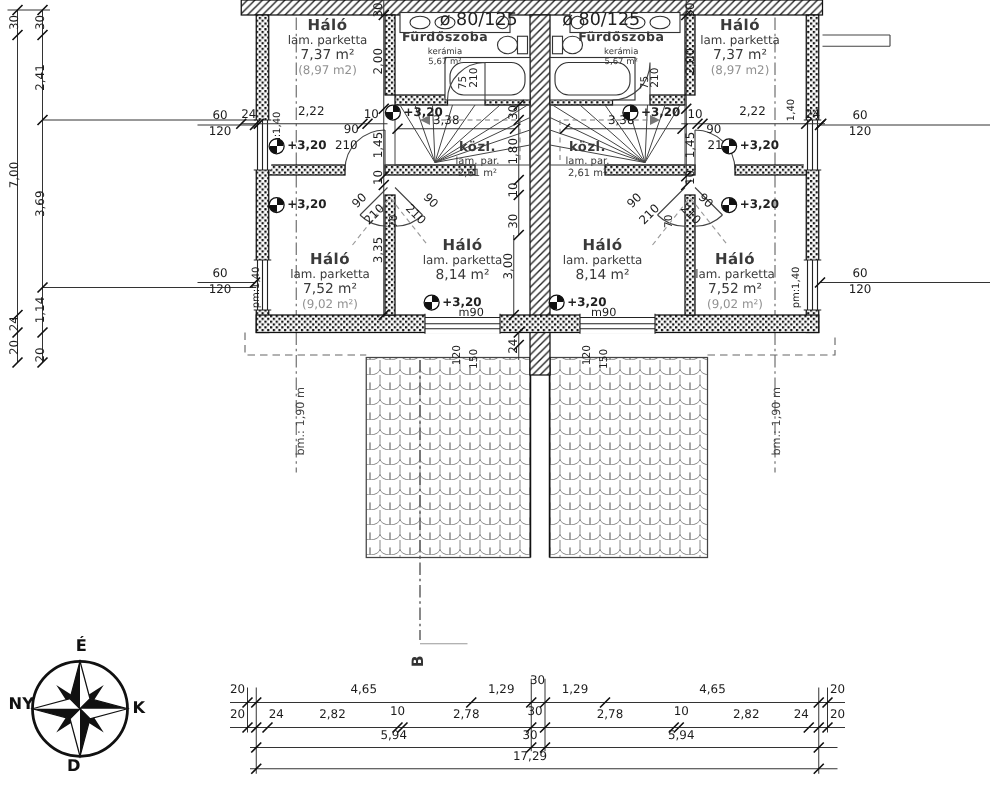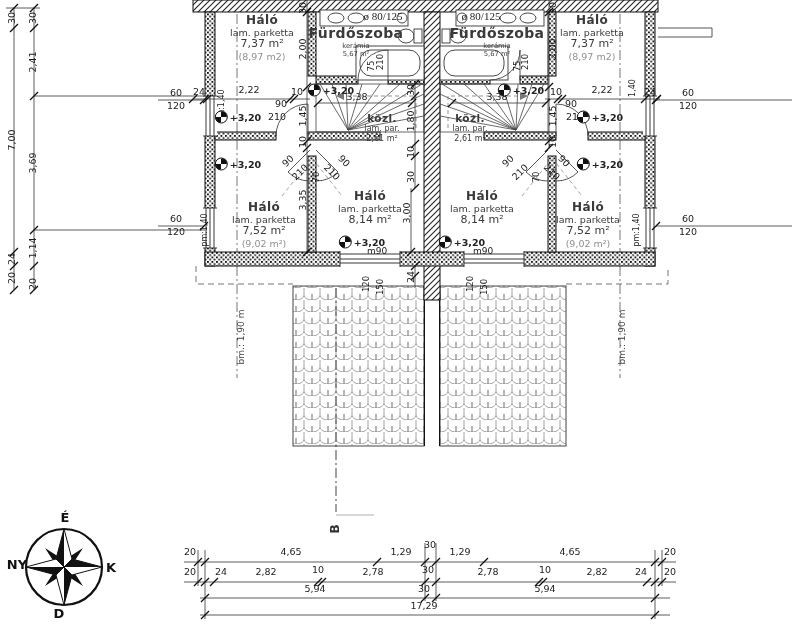--- a/index.html
+++ b/index.html
@@ -13,25 +13,25 @@
     transform:translate(-50%,-50%);white-space:nowrap;}
   .lvl i{display:inline-block;width:11px;height:11px;border:1px solid #111;border-radius:50%;
     background:conic-gradient(#111 0 25%,#fff 0 50%,#111 0 75%,#fff 0);}
   .lvl b{font-weight:700;}
   .room-label{position:absolute;text-align:center;transform:translateX(-50%);
     color:#3a3a3a;line-height:1.18;white-space:nowrap;}
   .rn{font-size:12px;font-weight:600;letter-spacing:.4px;}
   .rf{font-size:9.5px;}
   .ra{font-size:11px;}
   .rx{font-size:9.5px;color:#919191;}
-  .bath .rn{font-size:14px;font-weight:700;}
+  .bath .rn{font-size:10px;font-weight:700;}
   .bath .rf,.bath .ra{font-size:6.8px;}
   .hall .rn{font-size:10.5px;font-weight:600;}
   .hall .rf,.hall .ra{font-size:8px;}
-  .fixture-label{position:absolute;font-size:11px;transform:translate(-50%,-50%);color:#222;white-space:nowrap;font-family:Liberation Serif, serif;}
+  .fixture-label{position:absolute;font-size:14px;transform:translate(-50%,-50%);color:#222;white-space:nowrap;}
   .vert-label{position:absolute;font-size:9px;color:#444;transform:translate(-50%,-50%) rotate(-90deg);white-space:nowrap;}
   .section-letter{position:absolute;font-size:12.5px;font-weight:600;color:#333;
     transform:translate(-50%,-50%) rotate(-90deg);}
   .compass-letter{position:absolute;font-size:13px;font-weight:700;color:#111;
     transform:translate(-50%,-50%);}
   #watermark{position:absolute;left:398px;top:281px;transform:translateX(-50%);
     text-align:center;color:#9f9f9f;opacity:.55;}
   #watermark .wm-big{font-size:52px;font-weight:700;letter-spacing:-2px;line-height:1;}
   #watermark .wm-sub{font-size:13px;font-weight:700;letter-spacing:5px;line-height:1.4;}
 </style>

